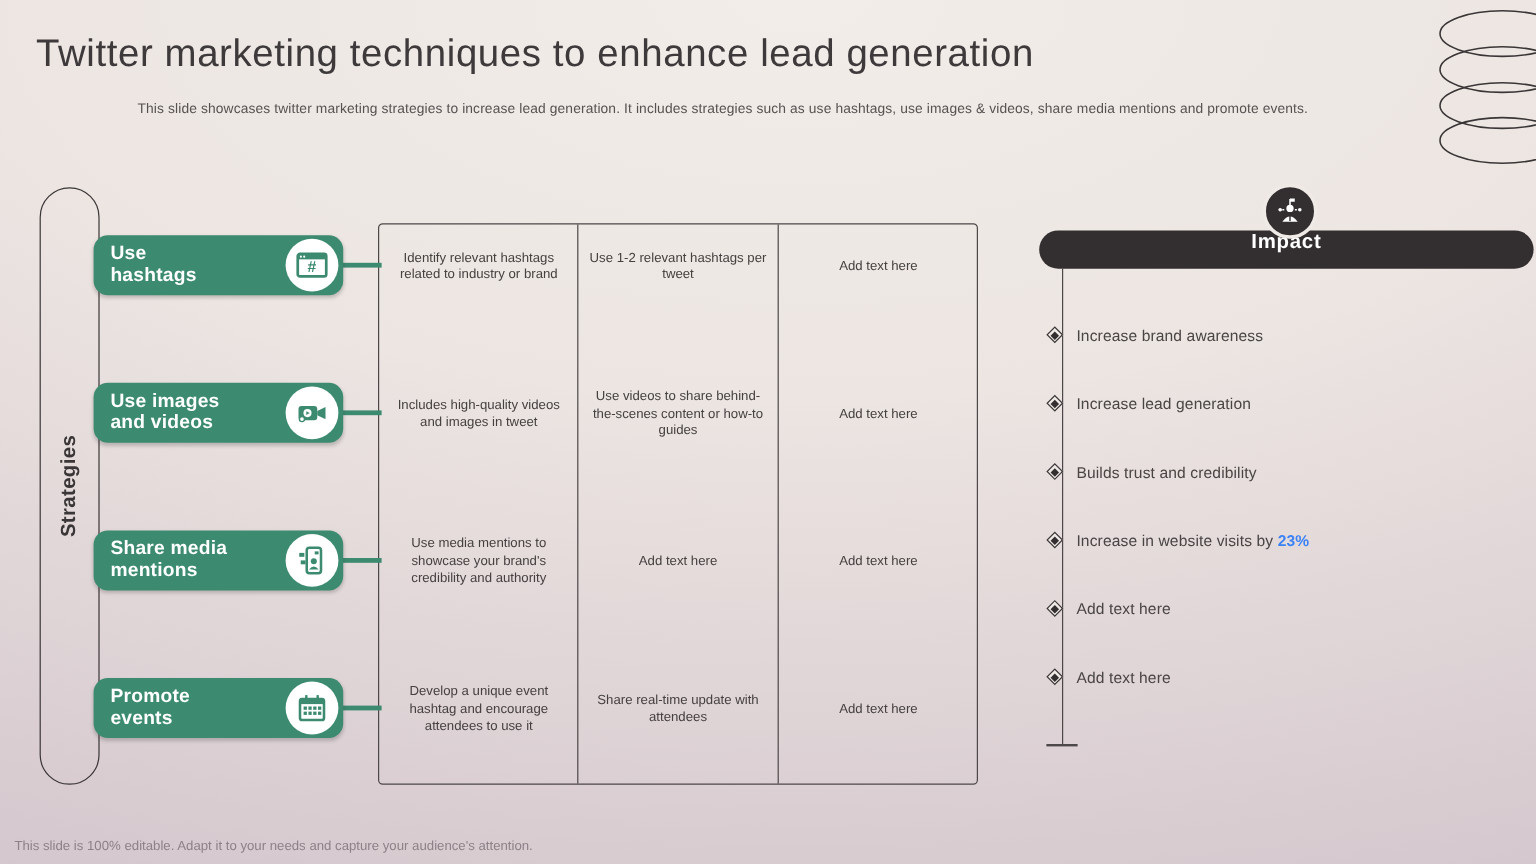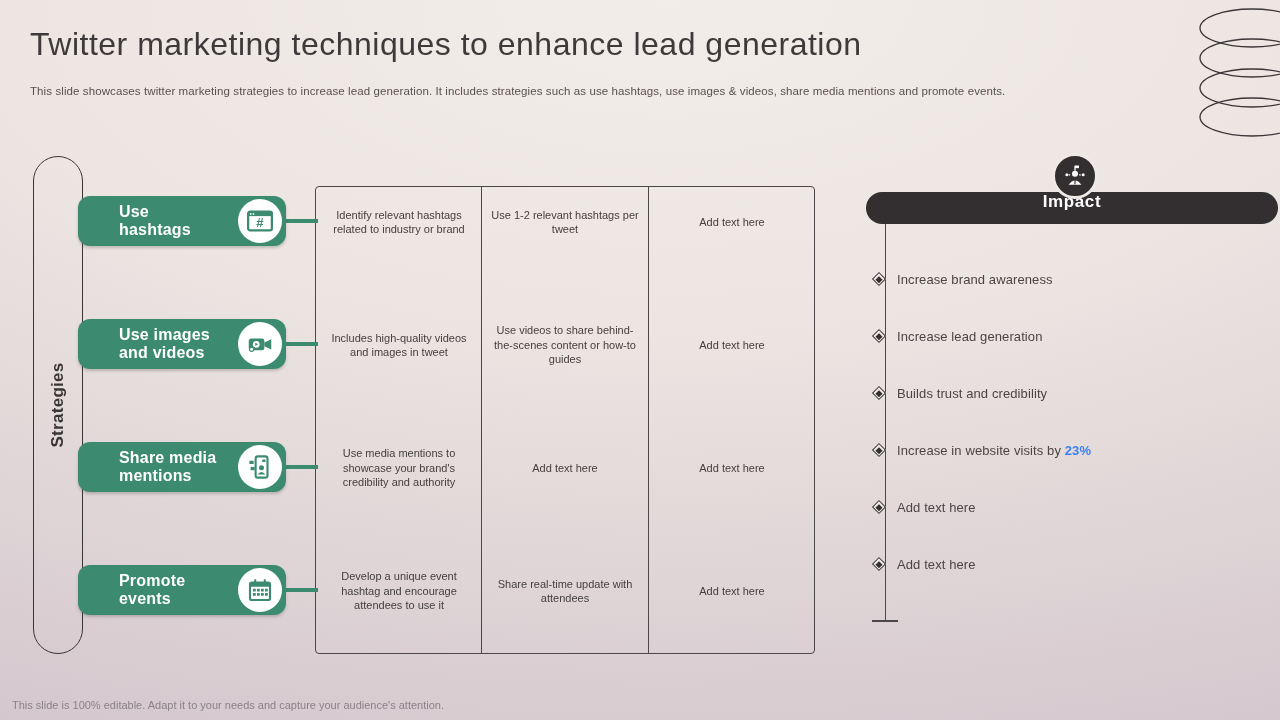--- a/index.html
+++ b/index.html
@@ -15,21 +15,21 @@
   .abs { position: absolute; }
 
   
   .title {
     left: 30px; top: 26px; width: 1100px;
     font-size: 32px; font-weight: 400; letter-spacing: 0.5px;
     color: #3e3a3b;
   }
   .subtitle {
     left: 30px; top: 85px; width: 1060px;
-    font-size: 11.5px; color: #575152; letter-spacing: 0.1px;
+    font-size: 11.5px; color: #575152; letter-spacing: 0.1px; text-align: right;
   }
 
   
   .rings { right: 0; top: 4px; width: 85px; height: 135px; overflow: hidden; }
 
   
   .strategy-bracket {
     left: 33px; top: 156px; width: 50px; height: 498px;
     border: 1.5px solid #3a3637; border-radius: 26px;
     display: flex; align-items: center; justify-content: center;
@@ -41,21 +41,21 @@
 
   
   .strategy-btn {
     left: 78px; width: 208px; height: 50px;
     background: #3c8b70; border-radius: 12px;
     display: flex; align-items: center;
     box-shadow: 0 2px 3px rgba(60,60,60,0.25);
     z-index: 3;
   }
   .btn-label {
-    padding-left: 41px; color: #ffffff; font-weight: bold;
+    padding-left: 14px; color: #ffffff; font-weight: bold;
     font-size: 16px; line-height: 1.15; white-space: pre-line; letter-spacing: 0.2px;
   }
   .btn-circle {
     position: absolute; right: 4px; top: 3px;
     width: 44px; height: 44px; border-radius: 50%;
     background: #ffffff; display: flex; align-items: center; justify-content: center;
   }
   .btn-circle svg { width: 30px; height: 30px; }
   .connector {
     left: 284px; width: 34px; height: 4px; background: #3c8b70; z-index: 2;

